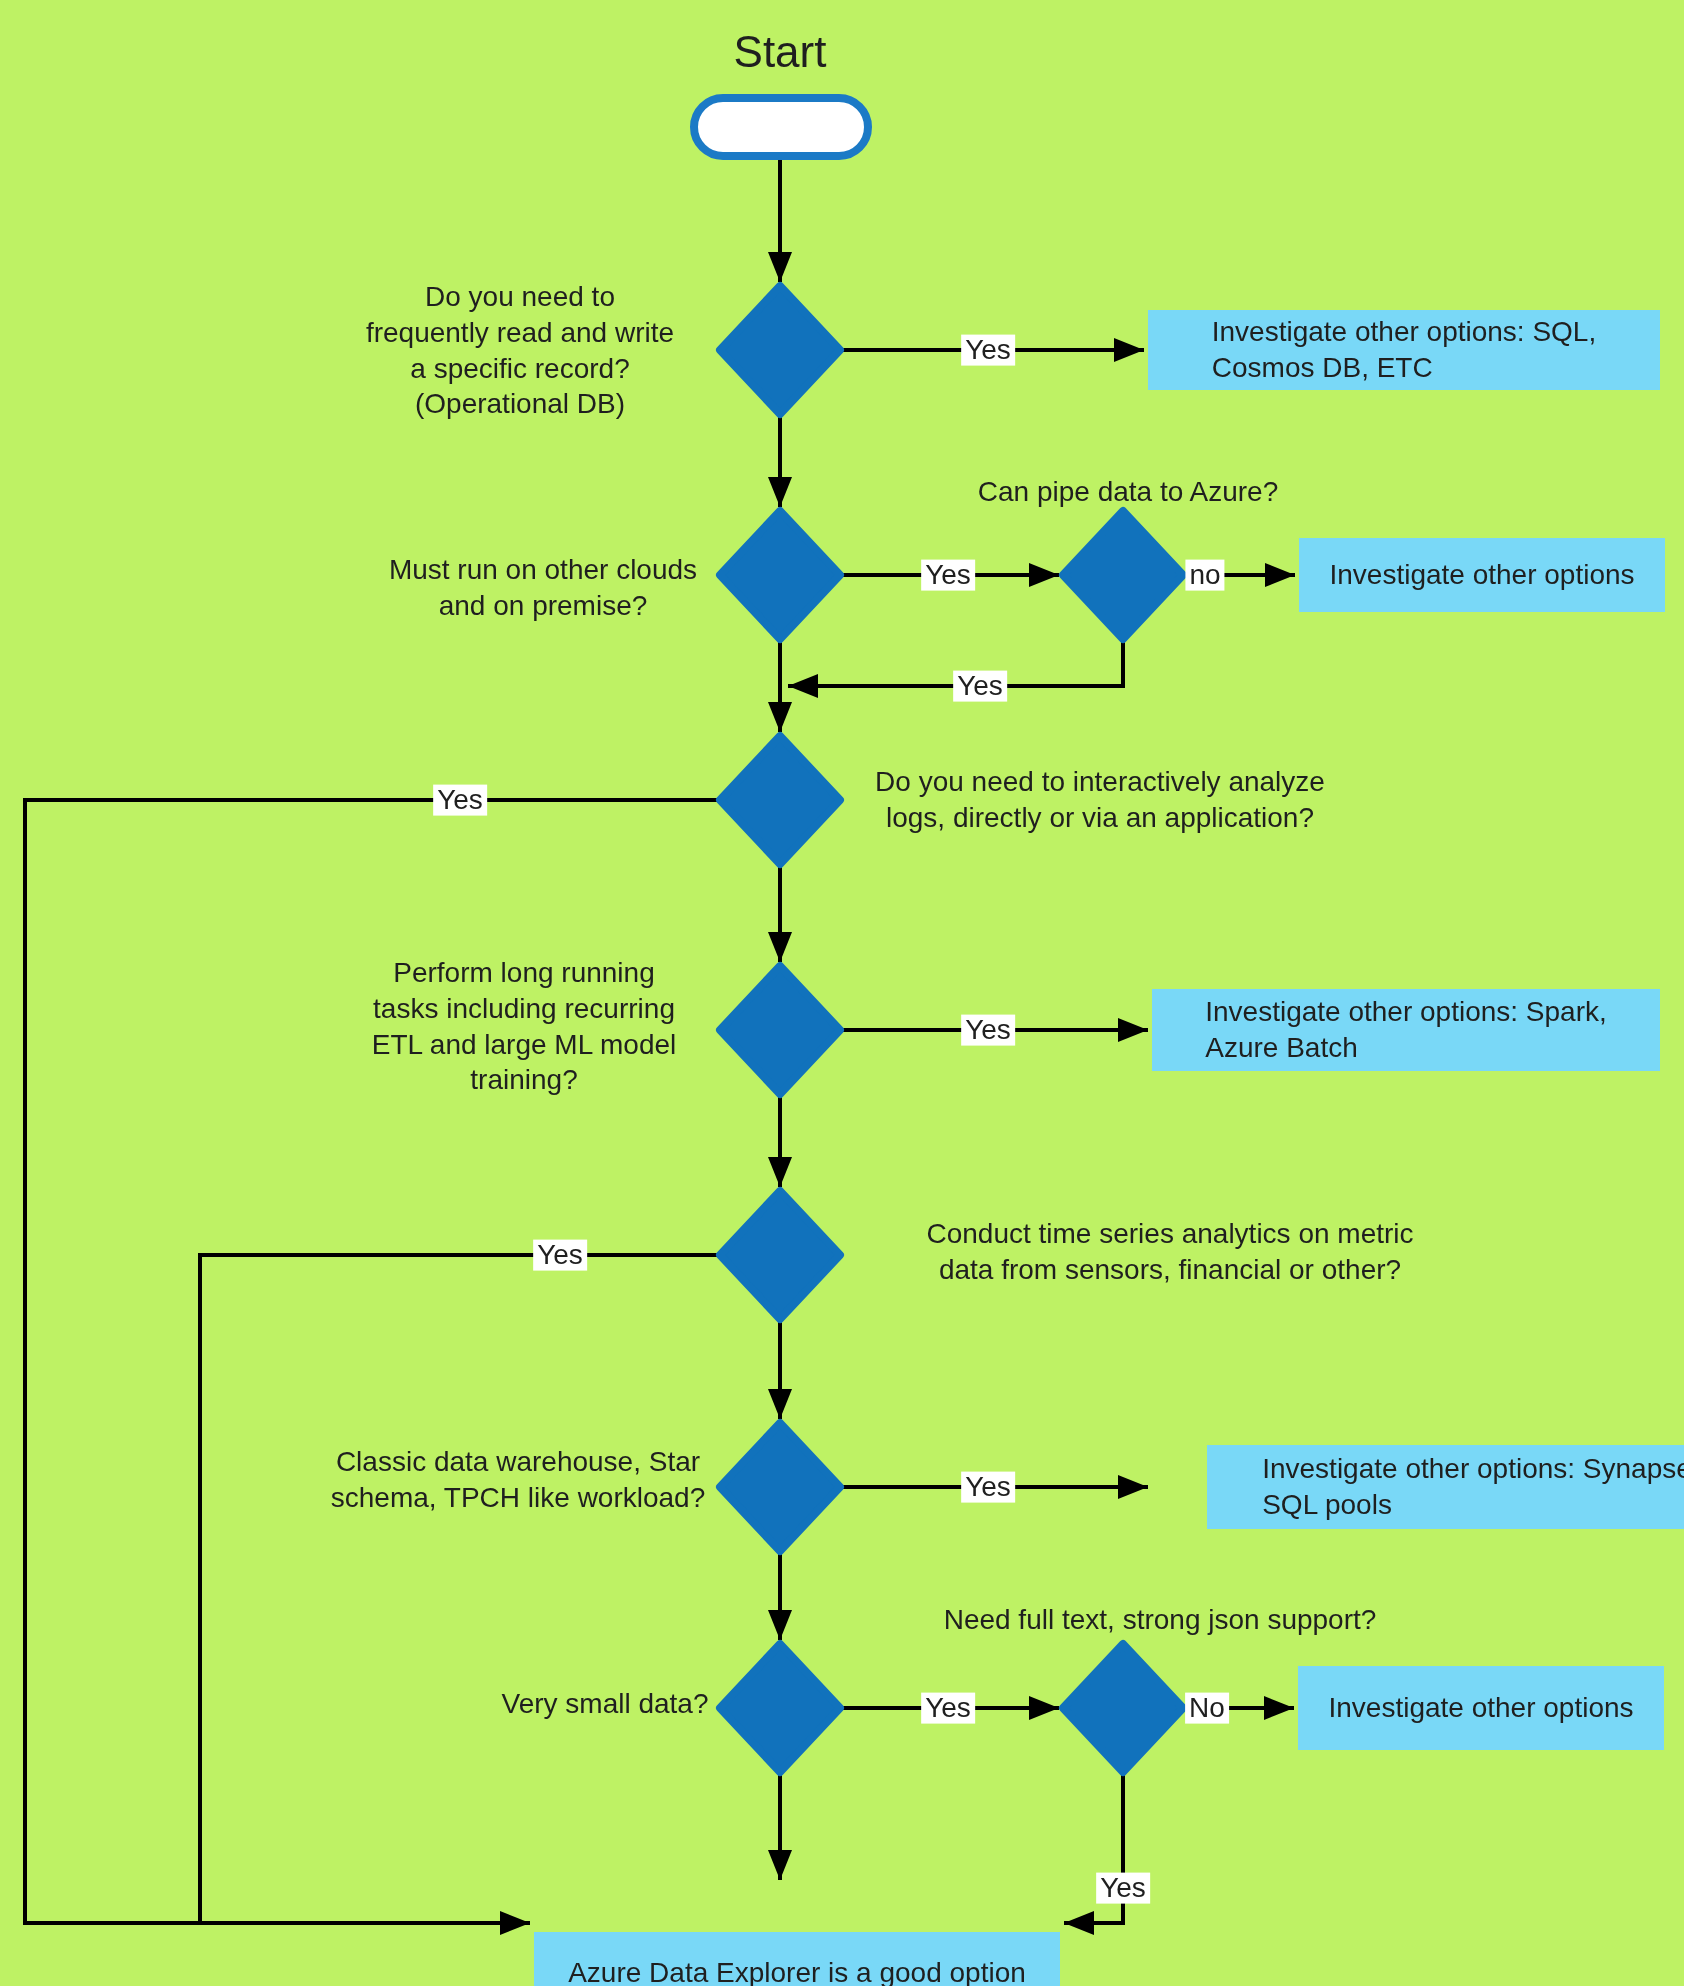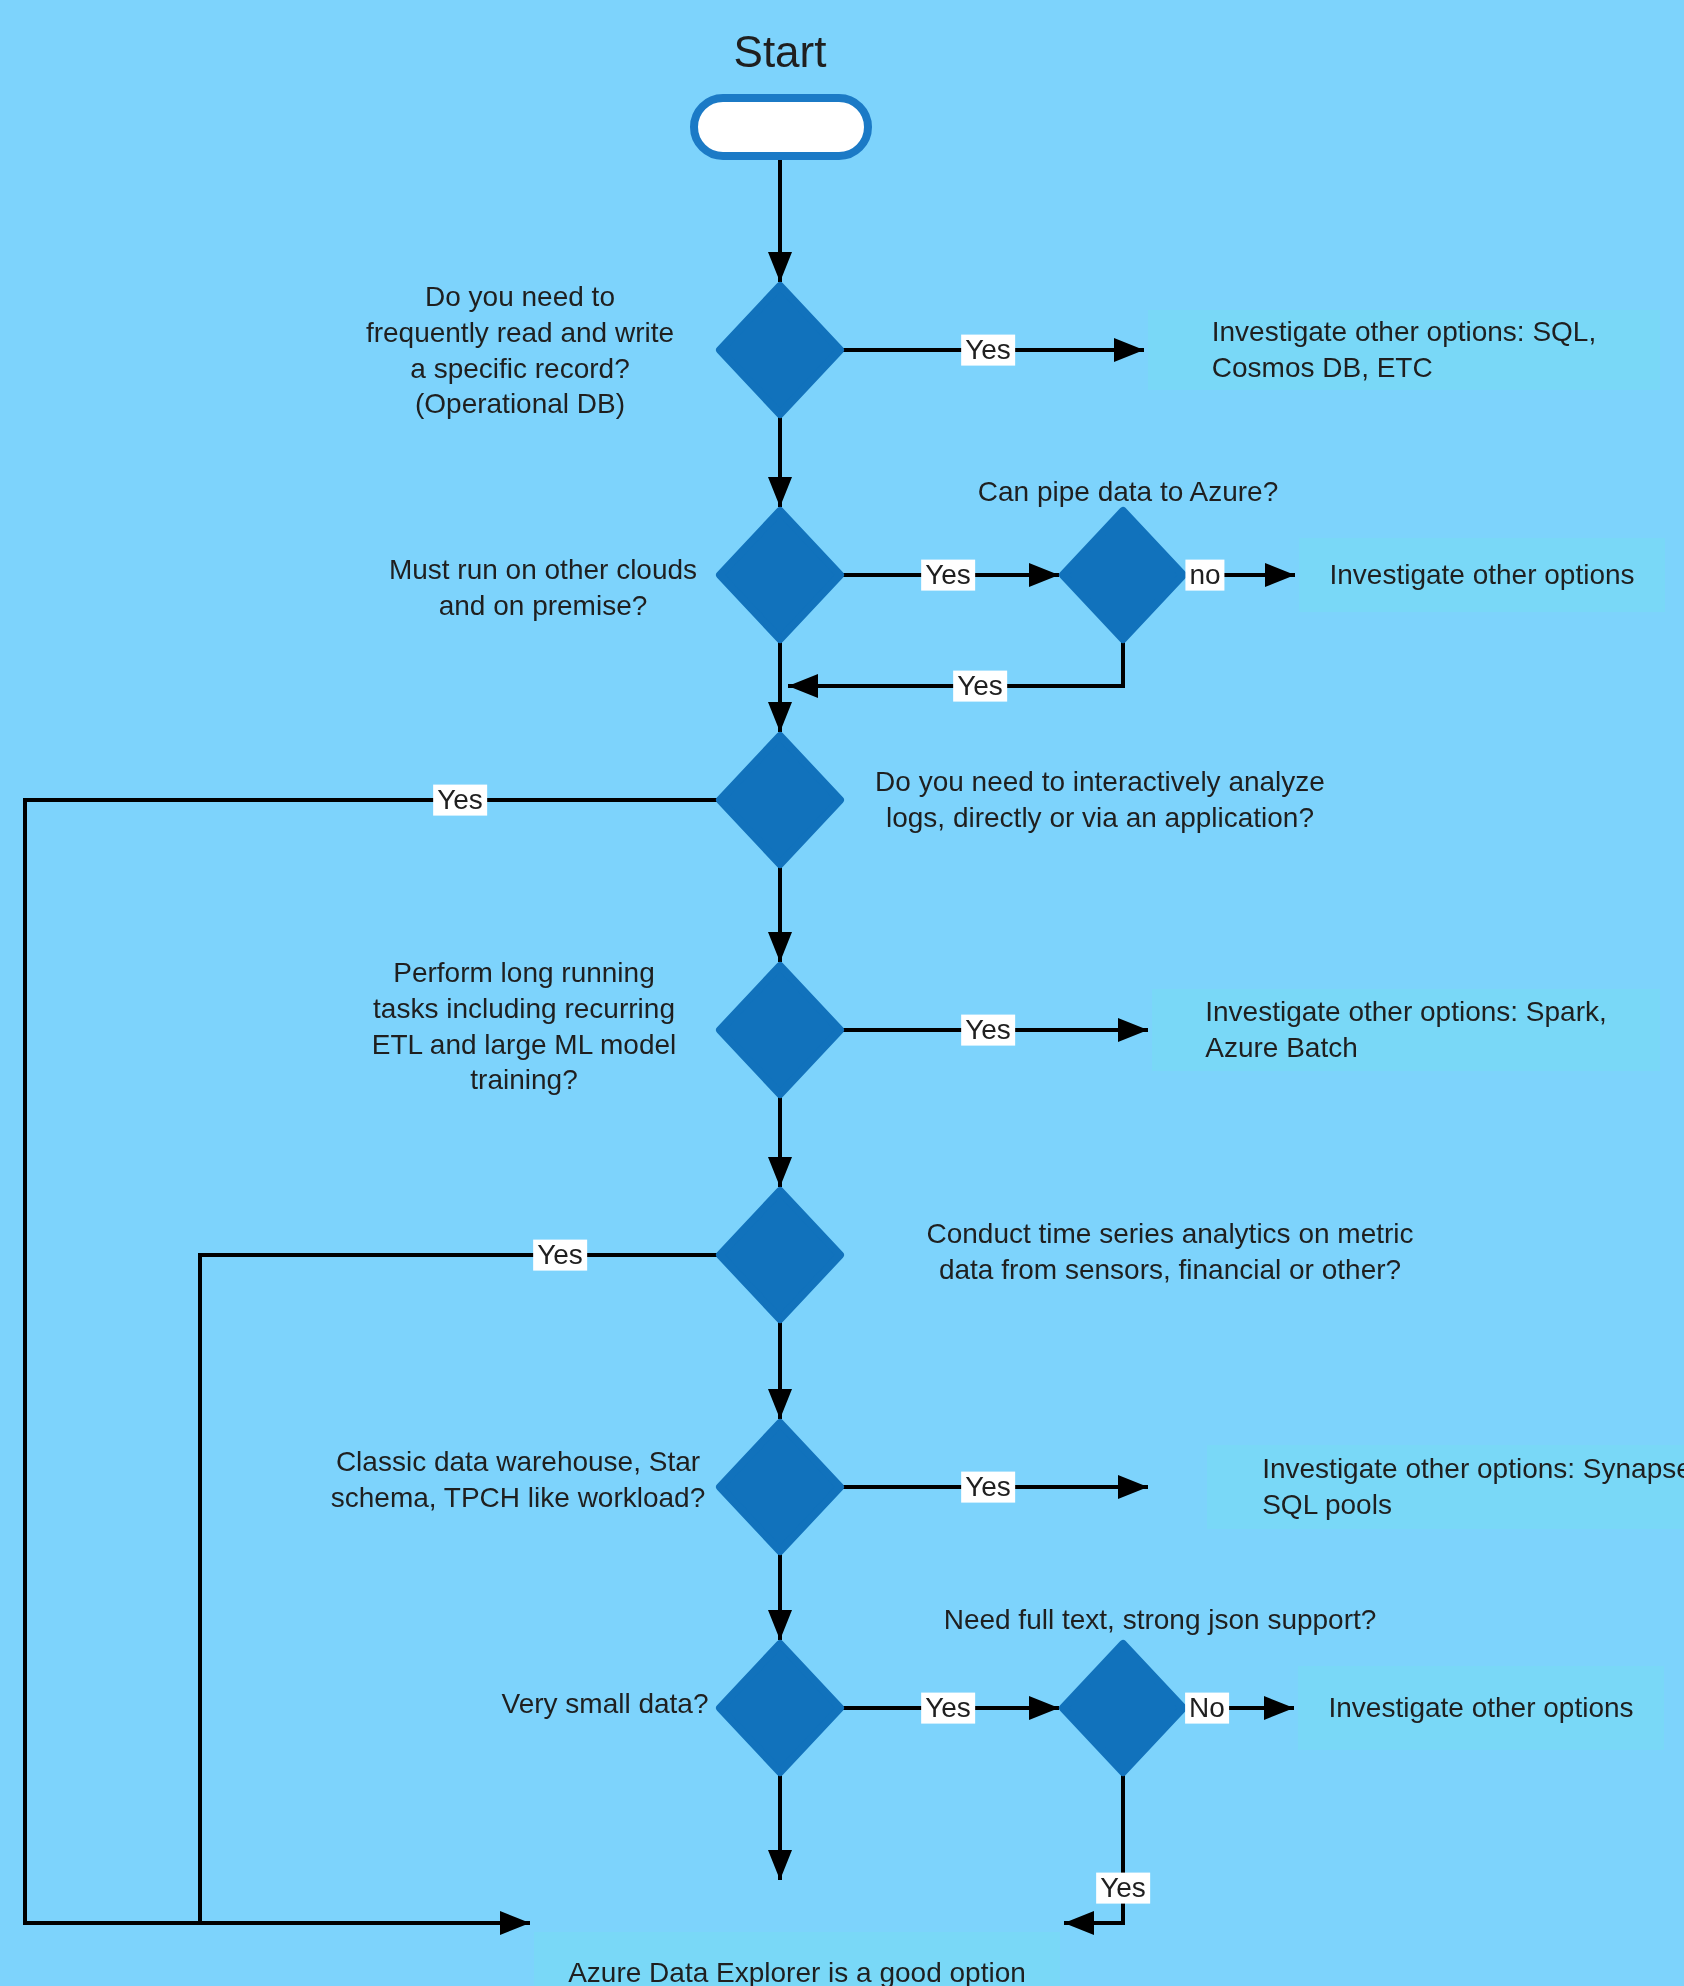--- a/index.html
+++ b/index.html
@@ -1,20 +1,20 @@
 <!DOCTYPE html>
 <html style="--diamond: #1172bc; --box: #79d8f7; --start_stroke: #1b7ac6; --line: #000000;"><head>
 <meta charset="utf-8">
 <style>
   html, body { margin: 0; padding: 0; background: #ffffff; }
   #canvas {
     position: relative;
     width: 1684px;
     height: 1986px;
-    background: #7dd3fc;
+    background: #bef264;
     font-family: "Liberation Sans", "DejaVu Sans", sans-serif;
     color: #1f1f1f;
     overflow: hidden;
   }
   #wires { position: absolute; inset: 0; }
   .label {
     position: absolute;
     transform: translate(-50%, -50%);
     text-align: center;
     white-space: pre-line;

